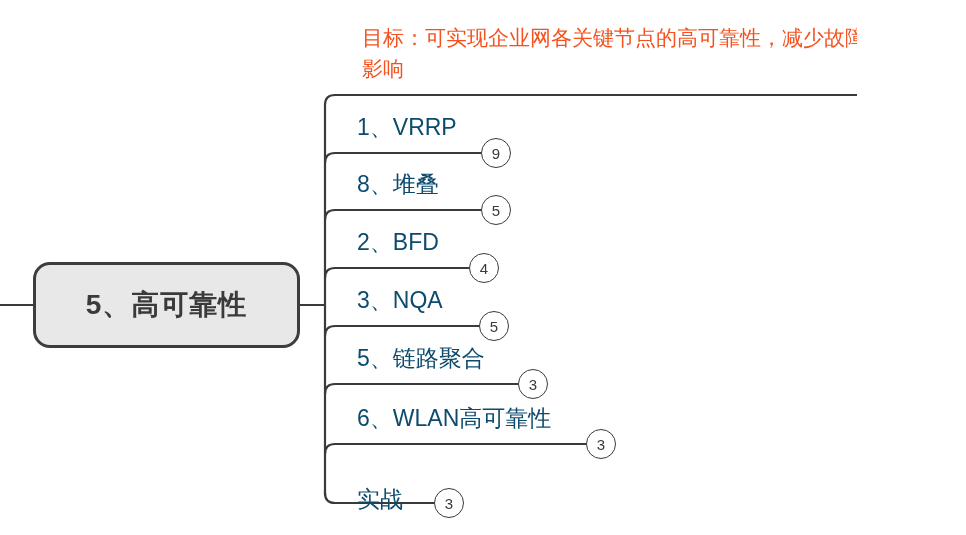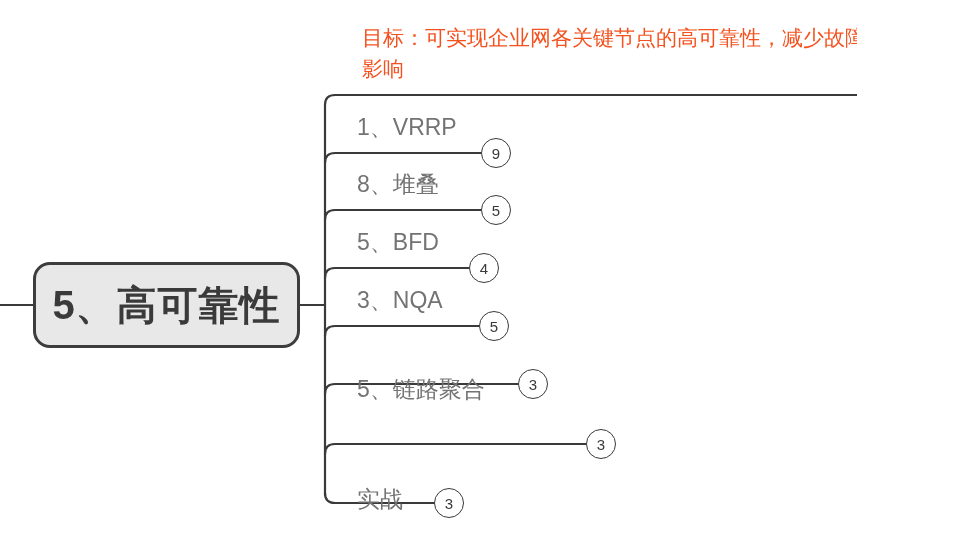--- a/index.html
+++ b/index.html
@@ -34,42 +34,42 @@
     height: 86px;
     box-sizing: border-box;
     background: #e8e8e8;
     border: 3px solid #3d3d3d;
     border-radius: 17px;
     display: flex;
     align-items: center;
     justify-content: center;
   }
   .root-label {
-    font-size: 40px;
+    font-size: 28px;
     font-weight: bold;
     color: #3a3a3a;
     letter-spacing: 1px;
     white-space: nowrap;
   }
   
   .goal-text {
     position: absolute;
     left: 362px;
     top: 22px;
     width: 596px;
     color: #f4511e;
     font-size: 21px;
     line-height: 31px;
     font-weight: normal;
   }
   
   .branch-label {
     position: absolute;
     font-size: 23px;
-    color: #737373;
+    color: #0c4a6e;
     white-space: nowrap;
     line-height: 1;
   }
   
   .badge {
     position: absolute;
     width: 30px;
     height: 30px;
     box-sizing: border-box;
     border: 1.7px solid #3a3a3a;
@@ -109,23 +109,24 @@
   </svg>
 
   <div class="goal-text">目标：可实现企业网各关键节点的高可靠性，减少故障对业务的影响</div>
 
   <div class="root-node">
     <span class="root-label">5、高可靠性</span>
   </div>
 
   <div class="branch-label" style="left:357px; top:116px;">1、VRRP</div>
   <div class="branch-label" style="left:357px; top:173px;">8、堆叠</div>
-  <div class="branch-label" style="left:357px; top:231px;">5、BFD</div>
+  <div class="branch-label" style="left:357px; top:231px;">2、BFD</div>
   <div class="branch-label" style="left:357px; top:289px;">3、NQA</div>
-  <div class="branch-label" style="left:357px; top:347px;margin-top:31px;">5、链路聚合</div>
+  <div class="branch-label" style="left:357px; top:347px;">5、链路聚合</div>
+  <div class="branch-label" style="left:357px; top:407px;">6、WLAN高可靠性</div>
   <div class="branch-label" style="left:357px; top:488px;">实战</div>
 
   <div class="badge" style="left:481px; top:138px;">9</div>
   <div class="badge" style="left:481px; top:195px;">5</div>
   <div class="badge" style="left:469px; top:253px;">4</div>
   <div class="badge" style="left:479px; top:311px;">5</div>
   <div class="badge" style="left:518px; top:369px;">3</div>
   <div class="badge" style="left:586px; top:429px;">3</div>
   <div class="badge" style="left:434px; top:488px;">3</div>
 

